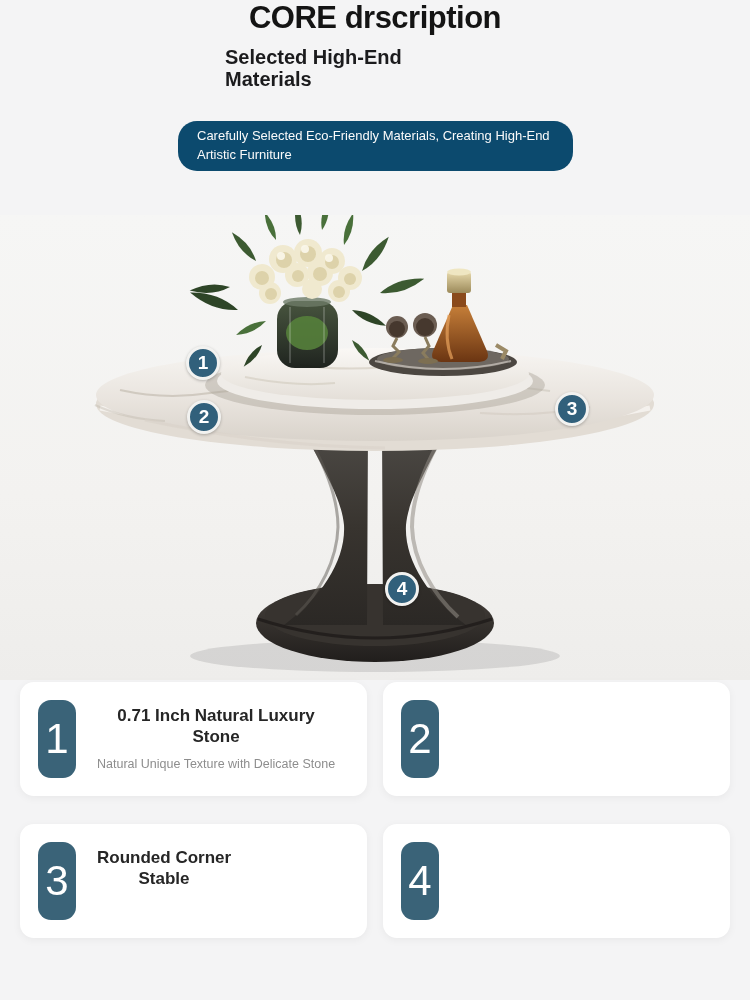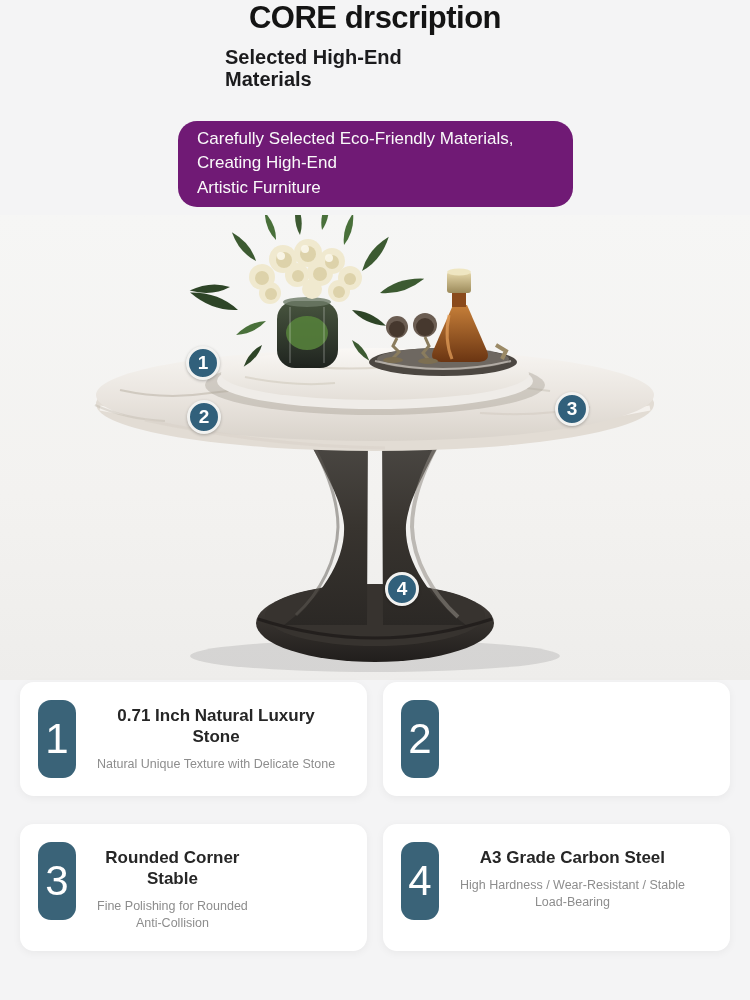--- a/index.html
+++ b/index.html
@@ -5,22 +5,22 @@
   html,body{margin:0;padding:0;}
   body{background:#e9e9ea;font-family:"Liberation Sans","DejaVu Sans",sans-serif;}
   .page{position:relative;width:750px;height:1000px;background:#f4f4f5;overflow:hidden;margin:0 auto;}
 
   
   .title{margin:0;text-align:center;font-size:31px;font-weight:700;
          letter-spacing:-.5px;color:#141414;}
   .subtitle{margin:10px 0 0 225px;font-size:20px;font-weight:700;line-height:1.12;
             color:#1b1b1d;white-space:pre-line;}
   .banner{box-sizing:border-box;margin:30px 0 0 178px;width:395px;min-height:38px;
-          padding:6px 19px 7px;border-radius:19px;background:#701a75;color:#fafafa;
-          font-size:17px;line-height:1.44;white-space:pre-line;}
+          padding:6px 19px 7px;border-radius:19px;background:#0c4a6e;color:#fafafa;
+          font-size:13px;line-height:1.44;white-space:pre-line;}
 
   
   .photo{position:absolute;left:0;top:215px;width:750px;height:465px;}
   .photo svg{display:block;}
   .marker{position:absolute;width:28px;height:28px;border-radius:50%;
           background:#31607b;border:3px solid #f2f2f0;color:#fff;
           display:flex;align-items:center;justify-content:center;
           font-size:19px;font-weight:700;box-shadow:0 1px 3px rgba(0,0,0,.25);}
   .marker-1{left:186px;top:131px;}
   .marker-2{left:187px;top:185px;}
@@ -249,30 +249,23 @@
       </div>
     </div>
 
     <div class="card">
       <div class="badge">
         <span>3</span>
       </div>
       <div class="card-texts">
         <div class="card-title">Rounded Corner
 Stable</div>
-        <div class="card-desc">Fine Polishing for Rounded
-Anti-Collision</div>
       </div>
     </div>
 
     <div class="card">
       <div class="badge">
         <span>4</span>
-      </div>
-      <div class="card-texts">
-        <div class="card-title">A3 Grade Carbon Steel</div>
-        <div class="card-desc">High Hardness / Wear-Resistant / Stable
-Load-Bearing</div>
       </div>
     </div>
 
   </section>
 </div>
 
 </body></html>

